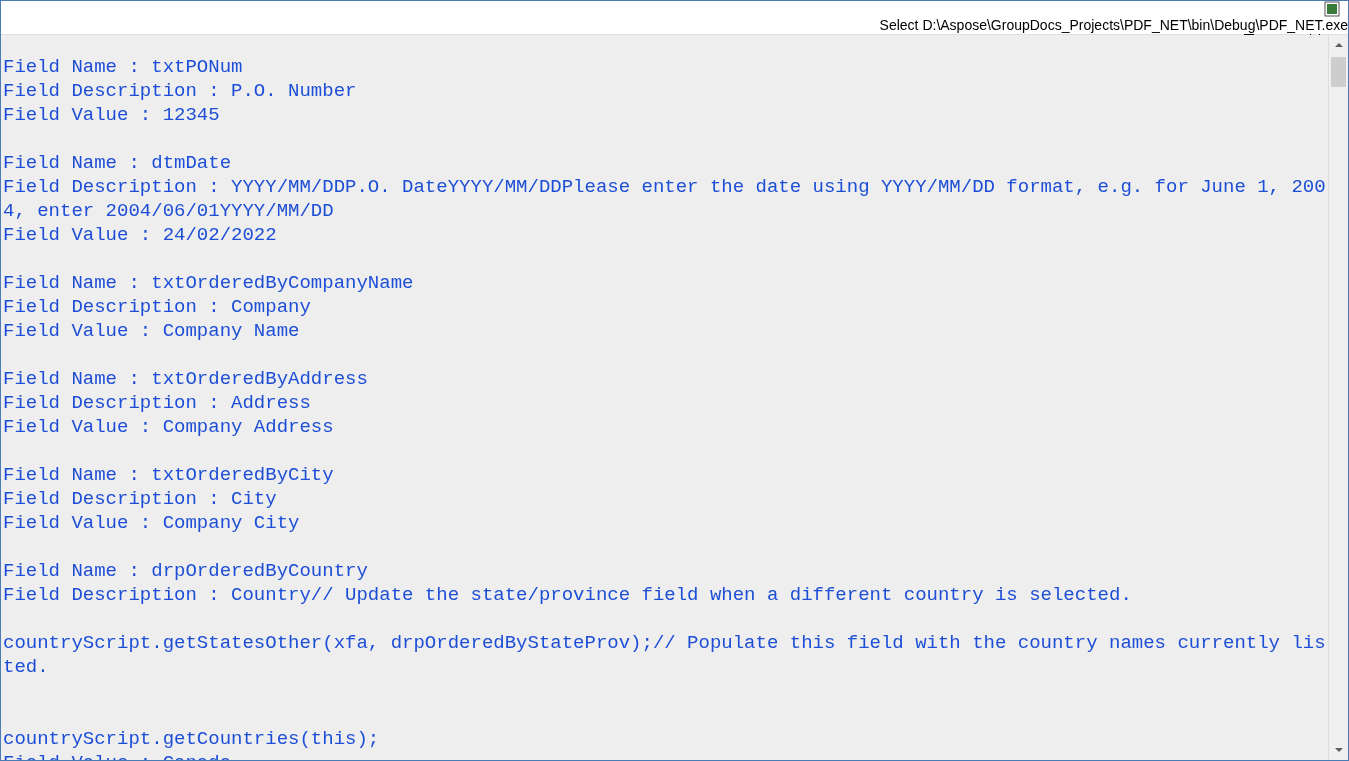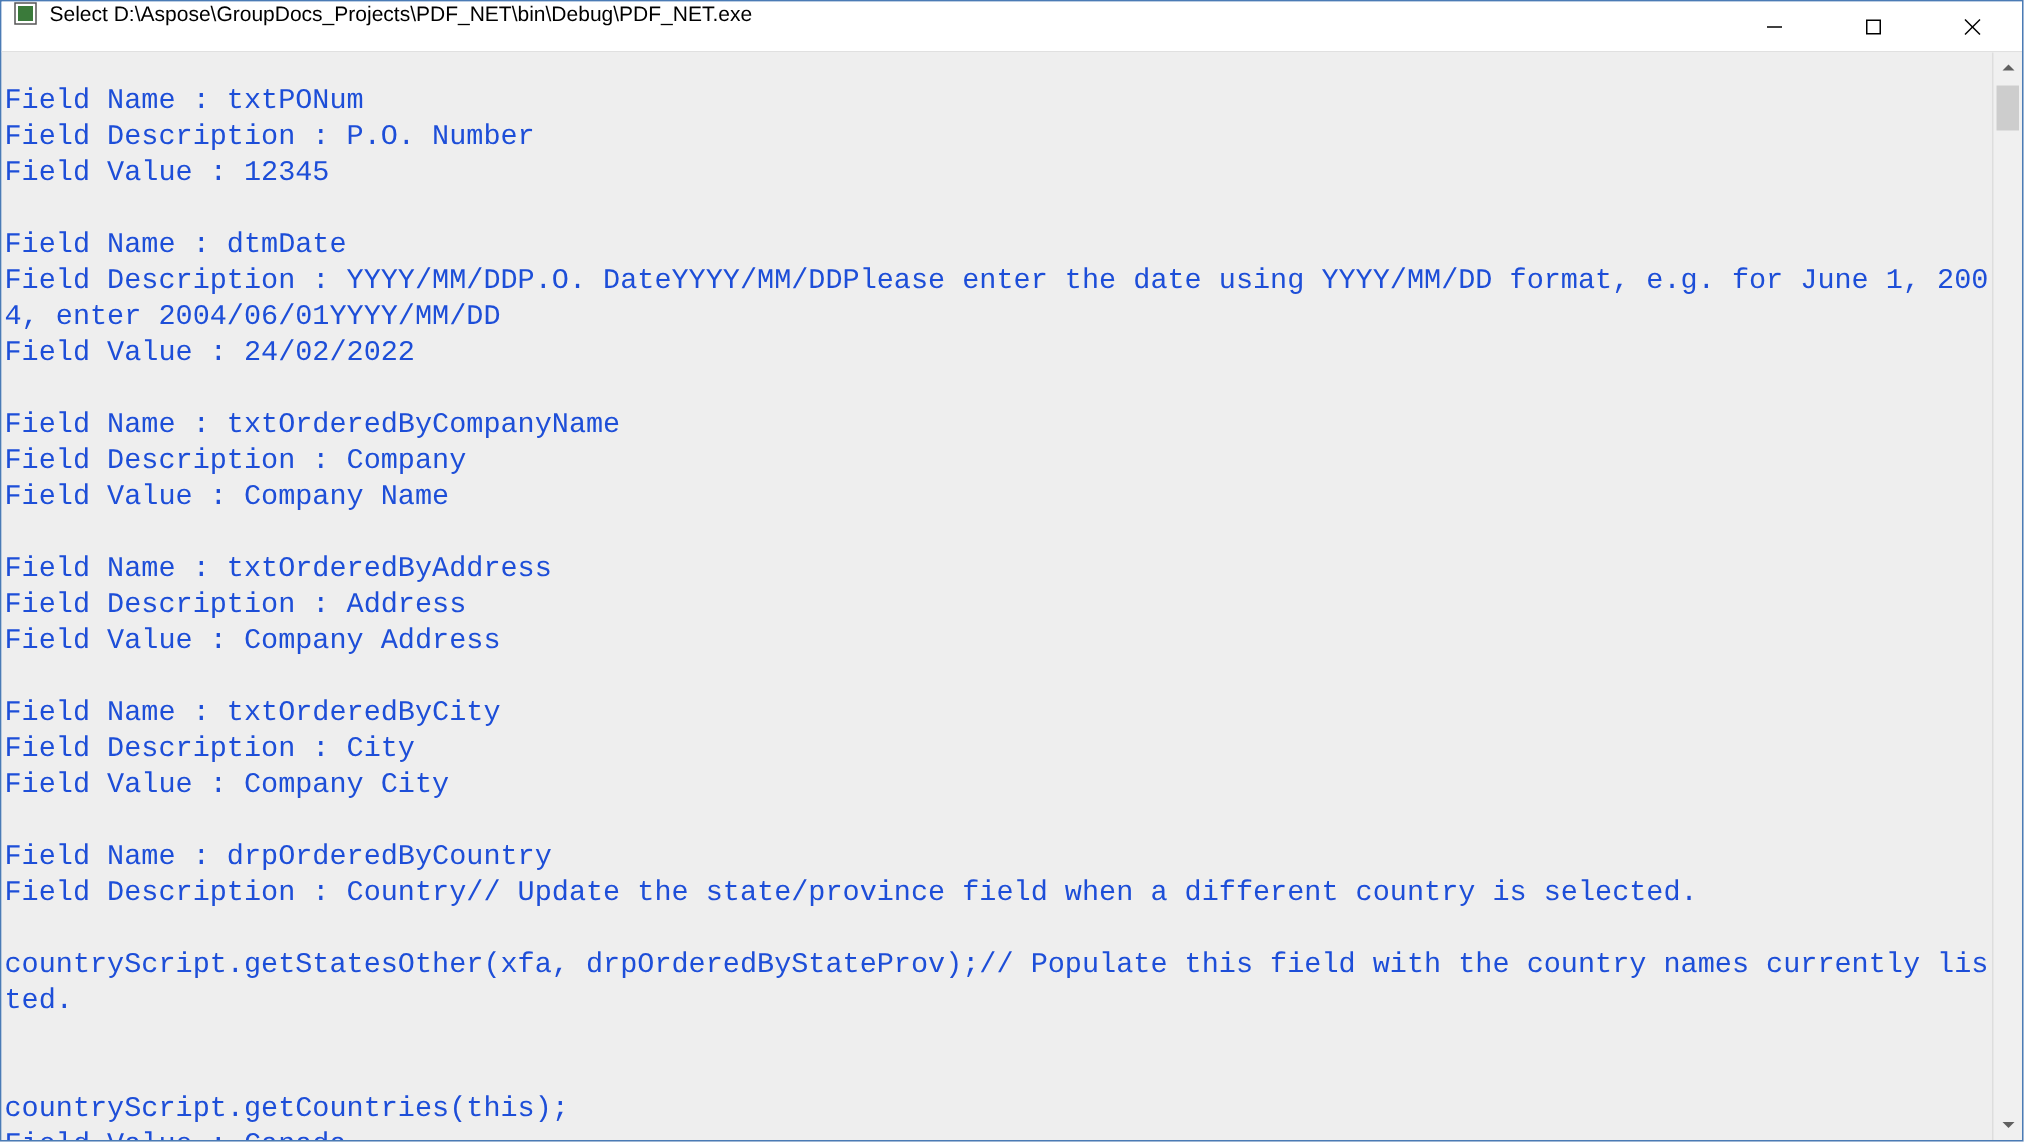--- a/index.html
+++ b/index.html
@@ -13,22 +13,23 @@
       width: 1349px;
       height: 761px;
       overflow: hidden;
       border: 1px solid #4a7bb5;
     }
     .titlebar {
       height: 34px;
       background: #ffffff;
       border-bottom: 1px solid #e0e0e0;
       display: flex;
-      align-items: flex-start;
+      align-items: flex-end;
       padding: 0 0 0 8px;
+      flex-direction: column;
     }
     .titlebar-icon {
       width: 16px;
       height: 16px;
       margin-right: 8px;
       display: inline-flex;
       align-items: center;
       justify-content: center;
     }
     .titlebar-icon svg {

